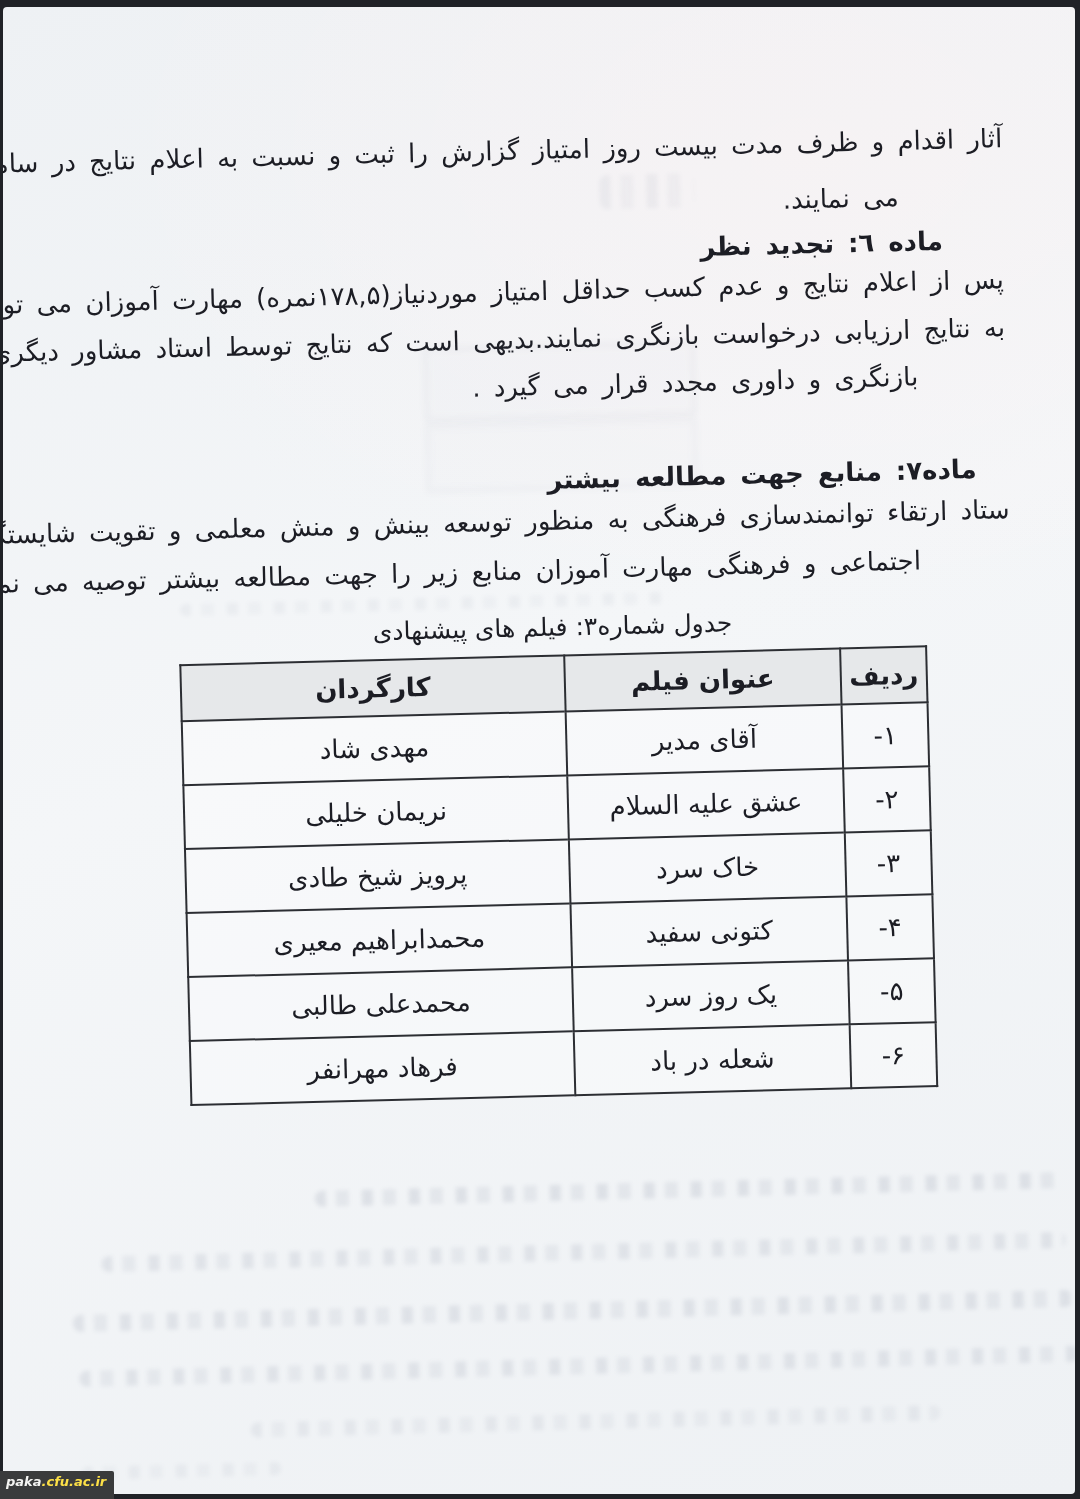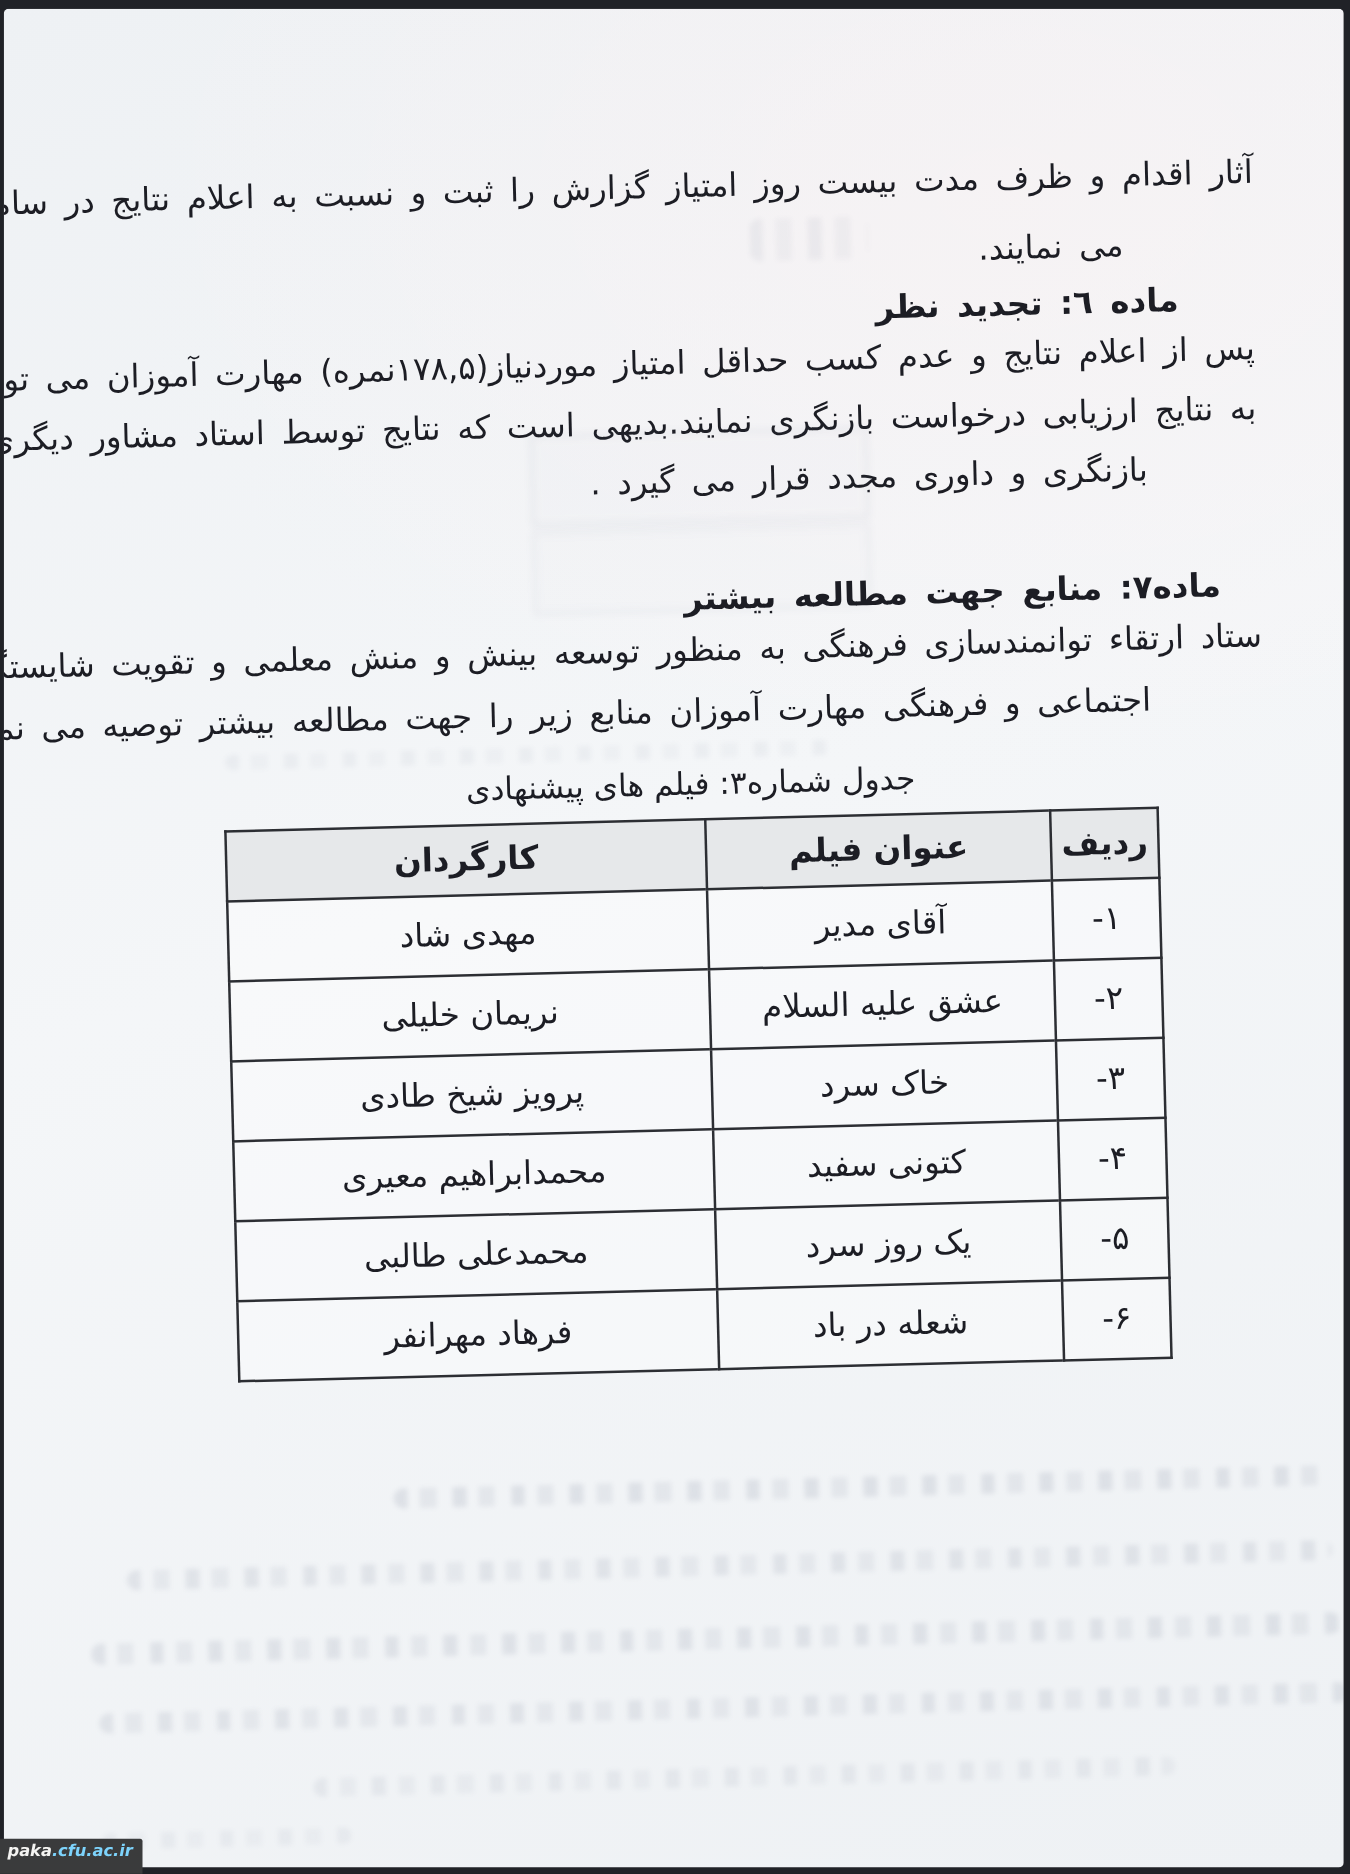--- a/index.html
+++ b/index.html
@@ -54,21 +54,21 @@
     border:3px solid #6a7590;background:rgba(120,130,155,.15);
   }
   
   .watermark{
     position:absolute;left:0;top:1471px;height:34px;
     background:#3a3b3c;display:flex;align-items:flex-start;
     padding:0 8px 0 6px;border-radius:0 2px 2px 0;
     font-size:13px;font-style:italic;font-weight:bold;line-height:21px;
   }
   .wm-1{color:#f4f4f2;}
-  .wm-2{color:#7dd3fc;}
+  .wm-2{color:#fde047;}
 </style>
 </head>
 <body>
 
 <div class="photo-frame"></div>
 
 <div class="paper">
   <div class="tilt">
 
     <div class="line" style="top:128px;right:58px;">آثار اقدام و ظرف مدت بیست روز امتیاز گزارش را ثبت و نسبت به اعلام نتایج  در سامانه سجفا اقدام</div>

